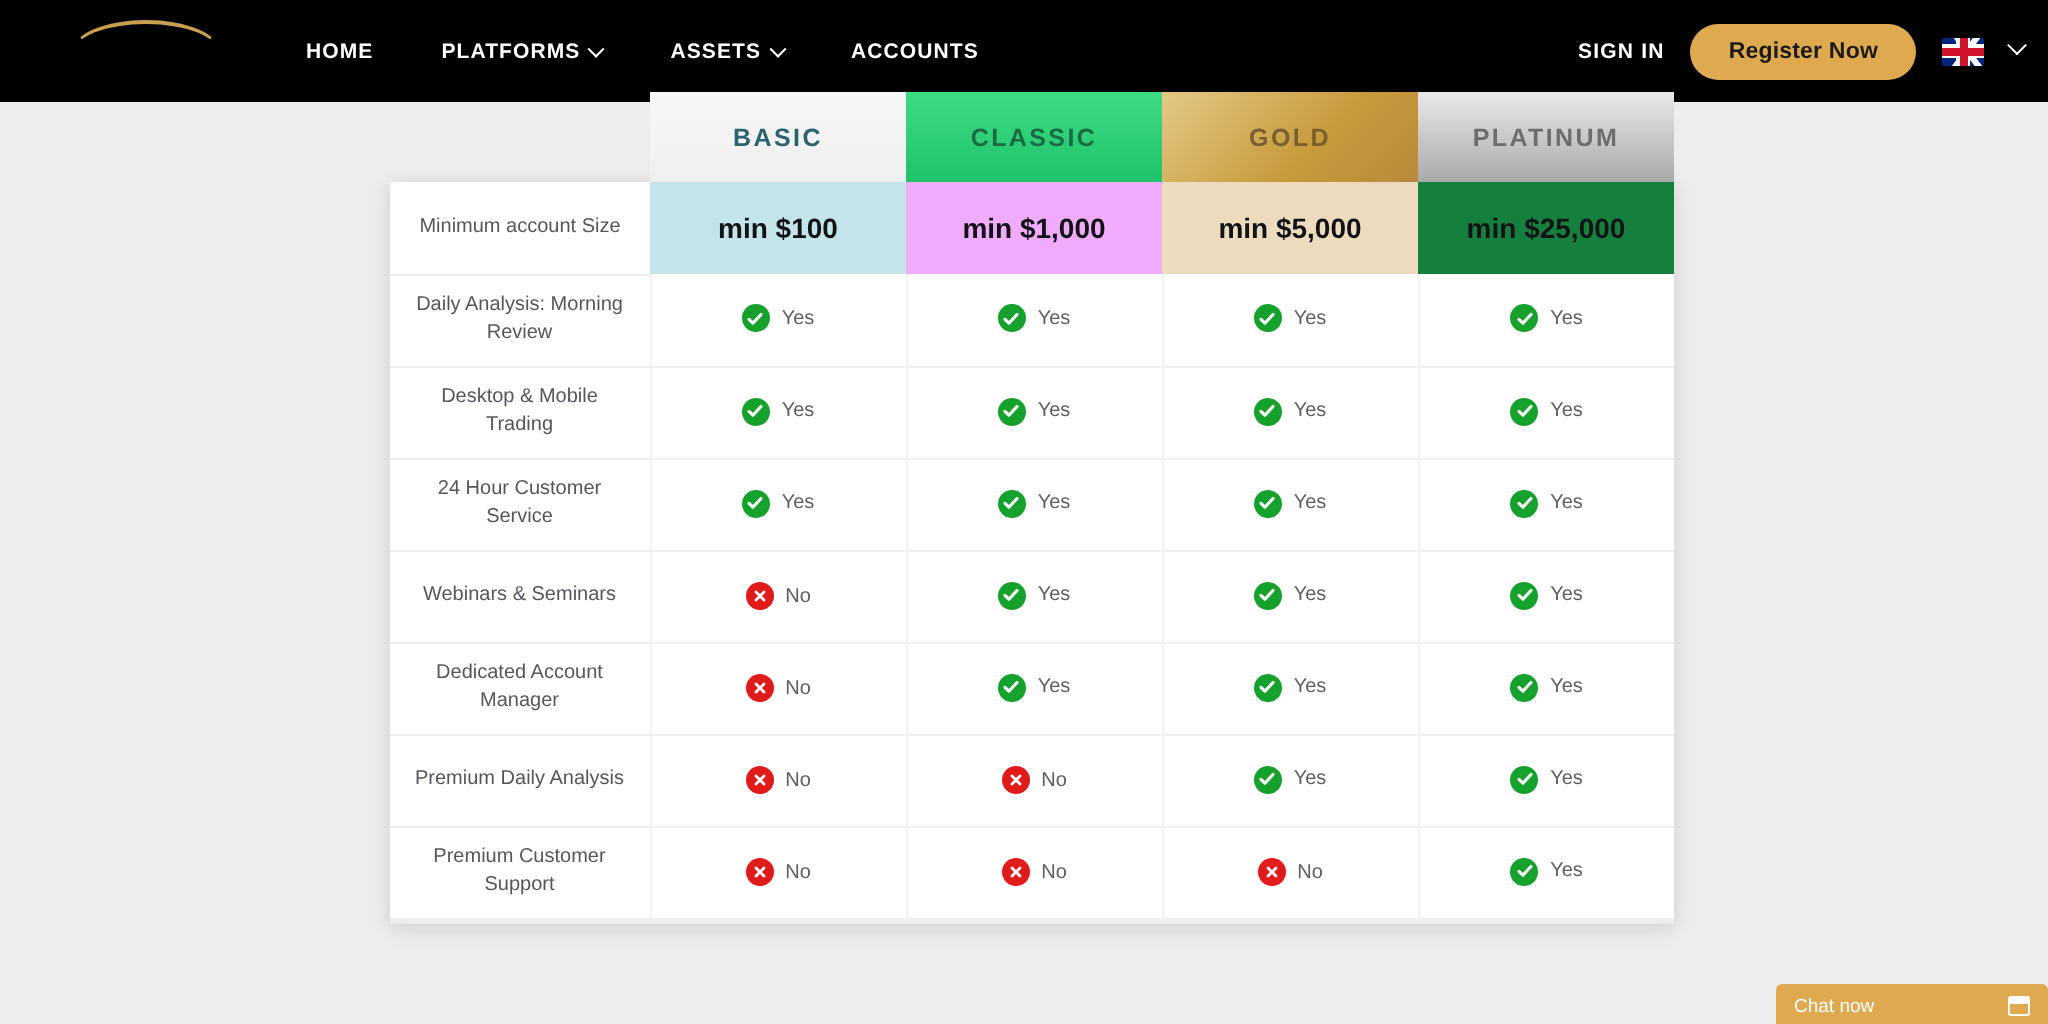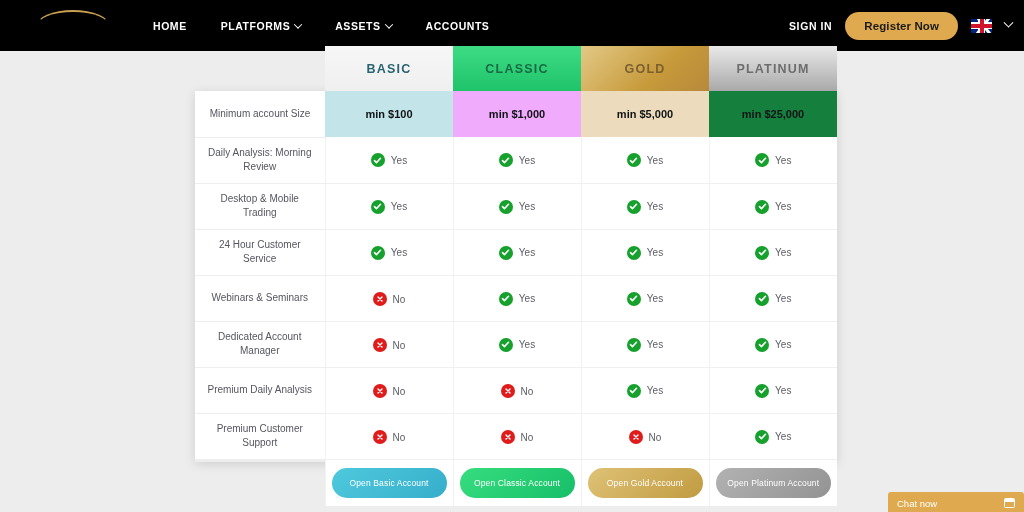--- a/index.html
+++ b/index.html
@@ -148,21 +148,21 @@
   }
   .ph-basic    { background: linear-gradient(180deg,#f7f7f7 0%, #efefef 100%); color: #2a6470; }
   .ph-classic  { background: linear-gradient(180deg,#3ddc84 0%, #1fc36a 100%); color: #1a6b44; }
   .ph-gold     { background: linear-gradient(135deg,#e3c986 0%, #c79a3b 60%, #b8893a 100%); color: #7a6030; }
   .ph-platinum { background: linear-gradient(180deg,#e9e9e9 0%, #a9a9a9 100%); color: #6d6d6d; }
 
   
   .pricecell {
     height: 45px;
     text-align: center;
-    font-size: 11px; font-weight: bold;
+    font-size: 14px; font-weight: bold;
     color: #111317;
     vertical-align: middle;
   }
   .pr-basic    { background: #c3e5ea; }
   .pr-classic  { background: #f0abfc; }
   .pr-gold     { background: #ecdcbd; }
   .pr-platinum { background: #15803d; text-align: center; }
 
   
   .valcell {
@@ -553,35 +553,20 @@
           <td class="valcell"><span class="val-inner">
                 <span class="badge yes">
                   <svg width="9" height="9" viewBox="0 0 12 12">
                     <path d="M2 6.2 L4.6 8.8 L10 3" fill="none" stroke="#fff" stroke-width="2.1" stroke-linecap="round" stroke-linejoin="round"></path>
                   </svg>
                 </span>
                 <span>Yes</span>
               </span></td>
         </tr>
 
-        <tr>
-          <td class="cta-blank"></td>
-          <td class="ctacell">
-            <button class="cta-btn cta-basic">Open Basic Account</button>
-          </td>
-          <td class="ctacell">
-            <button class="cta-btn cta-classic">Open Classic Account</button>
-          </td>
-          <td class="ctacell">
-            <button class="cta-btn cta-gold">Open Gold Account</button>
-          </td>
-          <td class="ctacell">
-            <button class="cta-btn cta-platinum">Open Platinum Account</button>
-          </td>
-        </tr>
       </tbody>
     </table>
   </div>
 
   <div class="chat-widget">
     <span class="chat-label">Chat now</span>
     <span class="chat-icon"></span>
   </div>
 
 </div>

